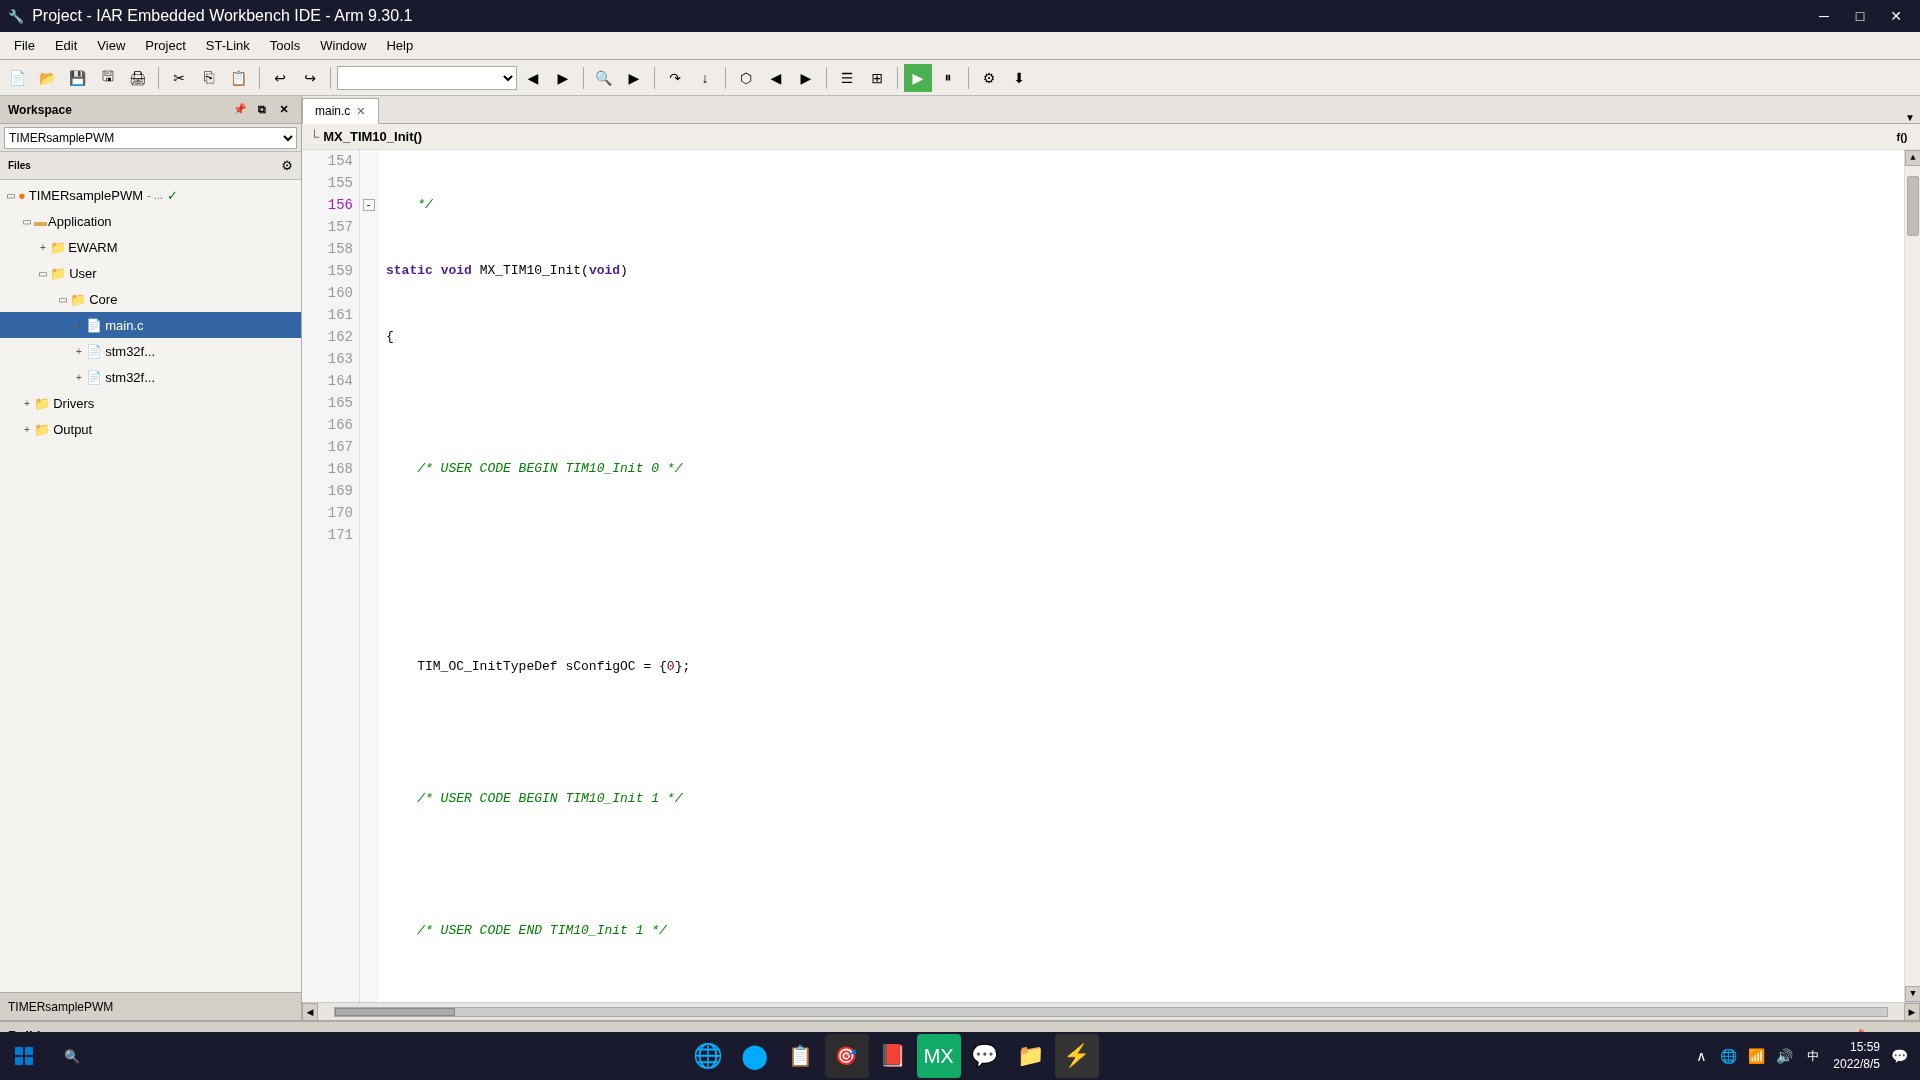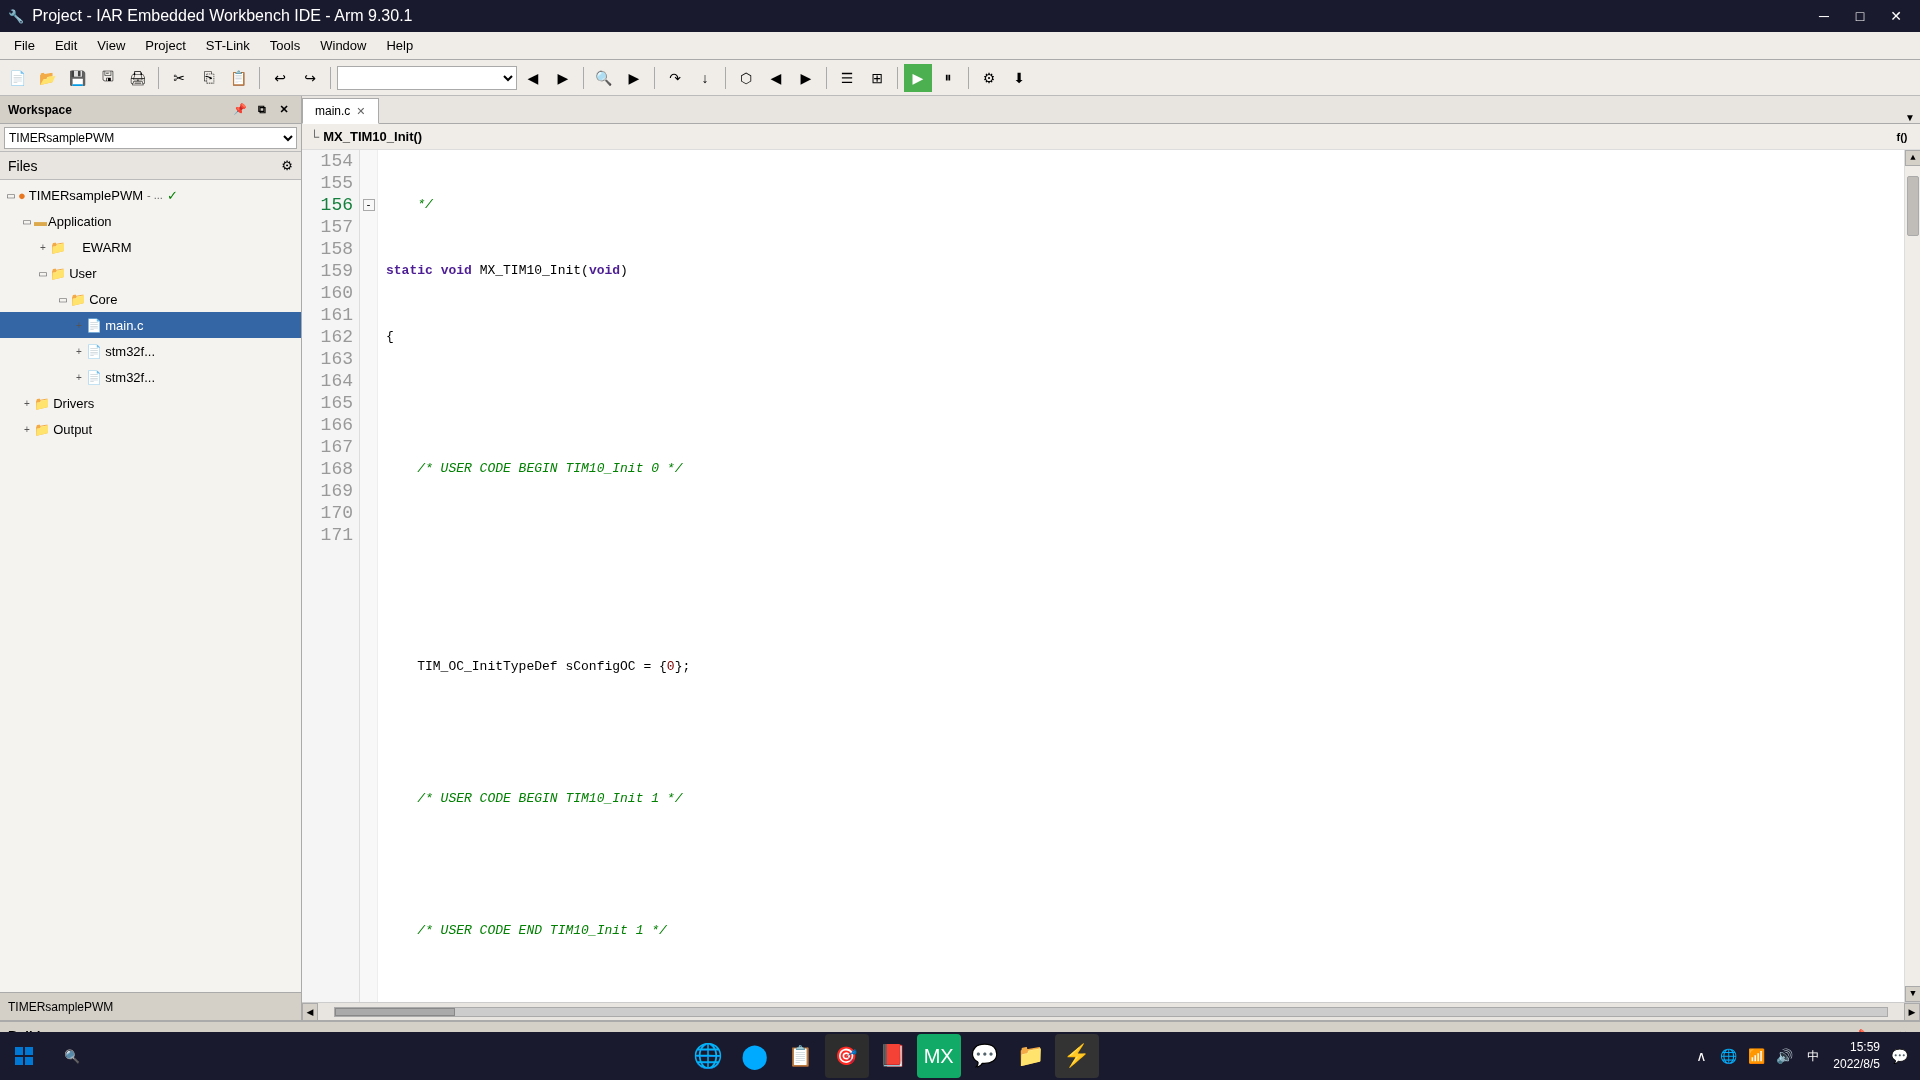--- a/index.html
+++ b/index.html
@@ -82,21 +82,21 @@
     #workspace-dropdown select { width: 100%; height: 22px; font-size: 12px; border: 1px solid #aaa; background: white; }
 
     #file-tree-header {
       display: flex;
       align-items: center;
       height: 28px;
       padding: 0 8px;
       background: #e8e5e0;
       border-bottom: 1px solid #bbb;
     }
-    #file-tree-header .files-label { font-weight: normal; font-size: 14px; flex: 1; }
+    #file-tree-header .files-label { font-weight: bold; font-size: 10px; flex: 1; }
     #file-tree-header .settings-icon { cursor: pointer; }
 
     #file-tree { flex: 1; overflow-y: auto; padding: 2px 0; background: #f5f3f0; }
     .tree-item { display: flex; align-items: center; height: 26px; padding-left: 4px; cursor: pointer; font-size: 13px; }
     .tree-item.selected { background: #3465a4; color: white; }
     .folder-icon { color: #dcaa4c; }
     .expand-icon { width: 14px; display: inline-block; text-align: center; font-size: 10px; color: #555; }
 
     #workspace-bottom {
       height: 28px;
@@ -157,25 +157,25 @@
       font-size: 13px;
     }
     #line-numbers {
       width: 58px;
       background: #f5f5f5;
       border-right: 1px solid #ddd;
       padding: 0;
       overflow: hidden;
       text-align: left;
       color: #999;
-      font-size: 18px;
+      font-size: 14px;
       line-height: 22px;
     }
     .line-num { padding-right: 8px; height: 22px; display: flex; align-items: center; justify-content: flex-end; padding-right: 6px; }
-    .line-num.has-fold { color: #15803d; }
+    .line-num.has-fold { color: #a21caf; }
     #code-content {
       flex: 1;
       padding-left: 8px;
       overflow: hidden;
       line-height: 22px;
       color: #000;
       white-space: pre;
     }
     .code-line { height: 22px; display: flex; align-items: center; }
     .kw { color: #4c1d95; font-weight: bold; }
@@ -348,21 +348,21 @@
 
       <div class="tree-item" style="padding-left: 20px;">
         <span class="expand-icon">▭</span>
         <span class="folder-icon">▬</span>
         <span style="margin-left:1px;">Application</span>
       </div>
 
       <div class="tree-item" style="padding-left: 36px;">
         <span class="expand-icon">+</span>
         <span class="folder-icon">📁</span>
-        <span style="margin-left:16px;">EWARM</span>
+        <span style="margin-left:2px;">EWARM</span>
       </div>
 
       <div class="tree-item" style="padding-left: 36px;">
         <span class="expand-icon">▭</span>
         <span class="folder-icon">📁</span>
         <span style="margin-left:3px;">User</span>
       </div>
 
       <div class="tree-item" style="padding-left: 56px;">
         <span class="expand-icon">▭</span>

